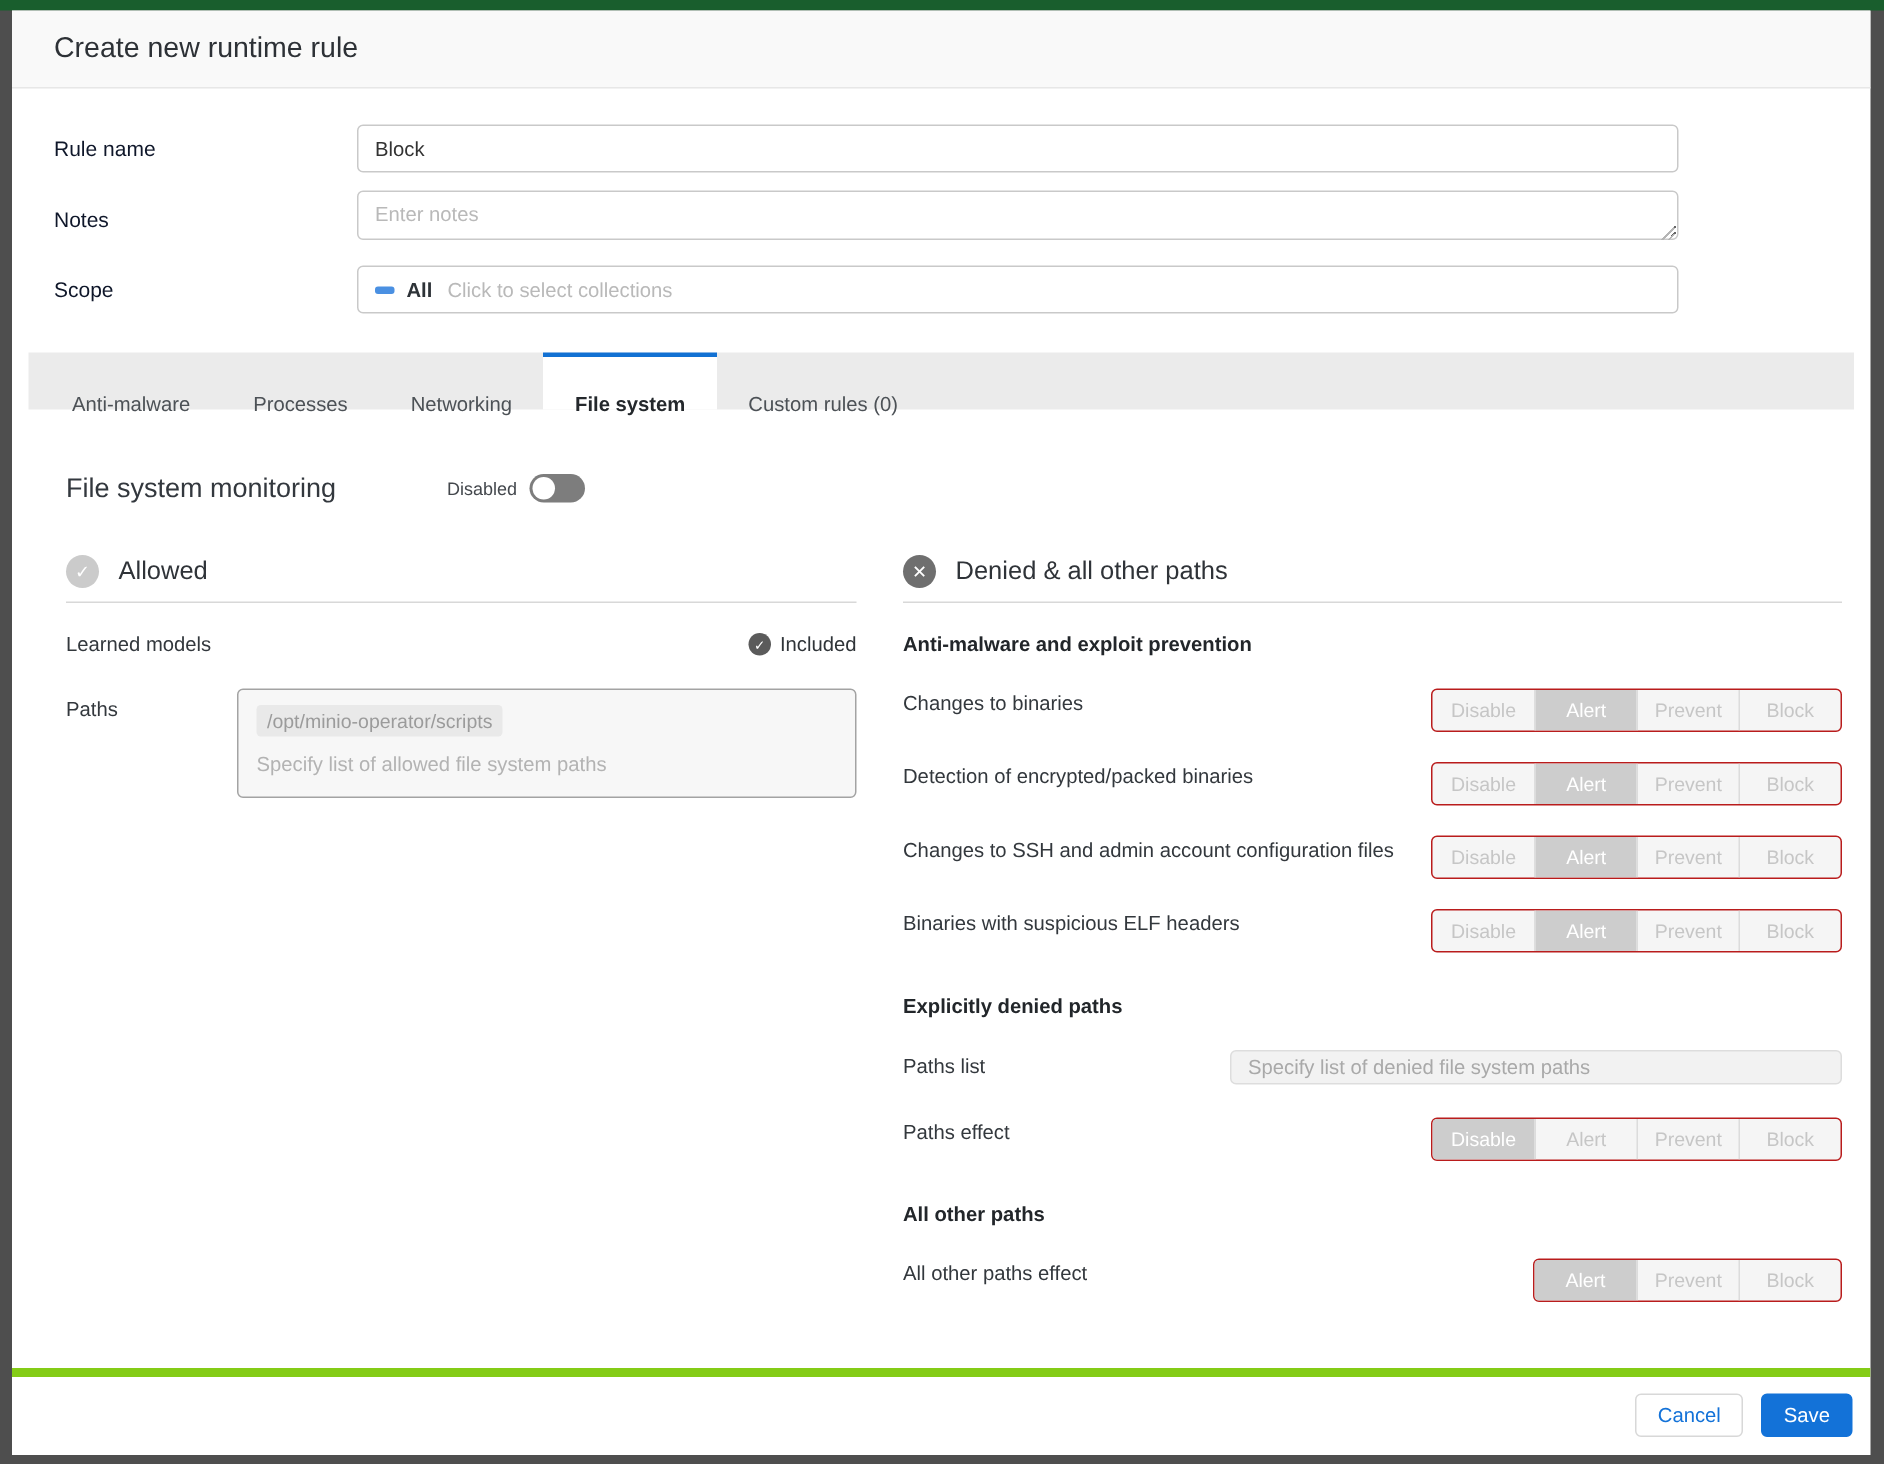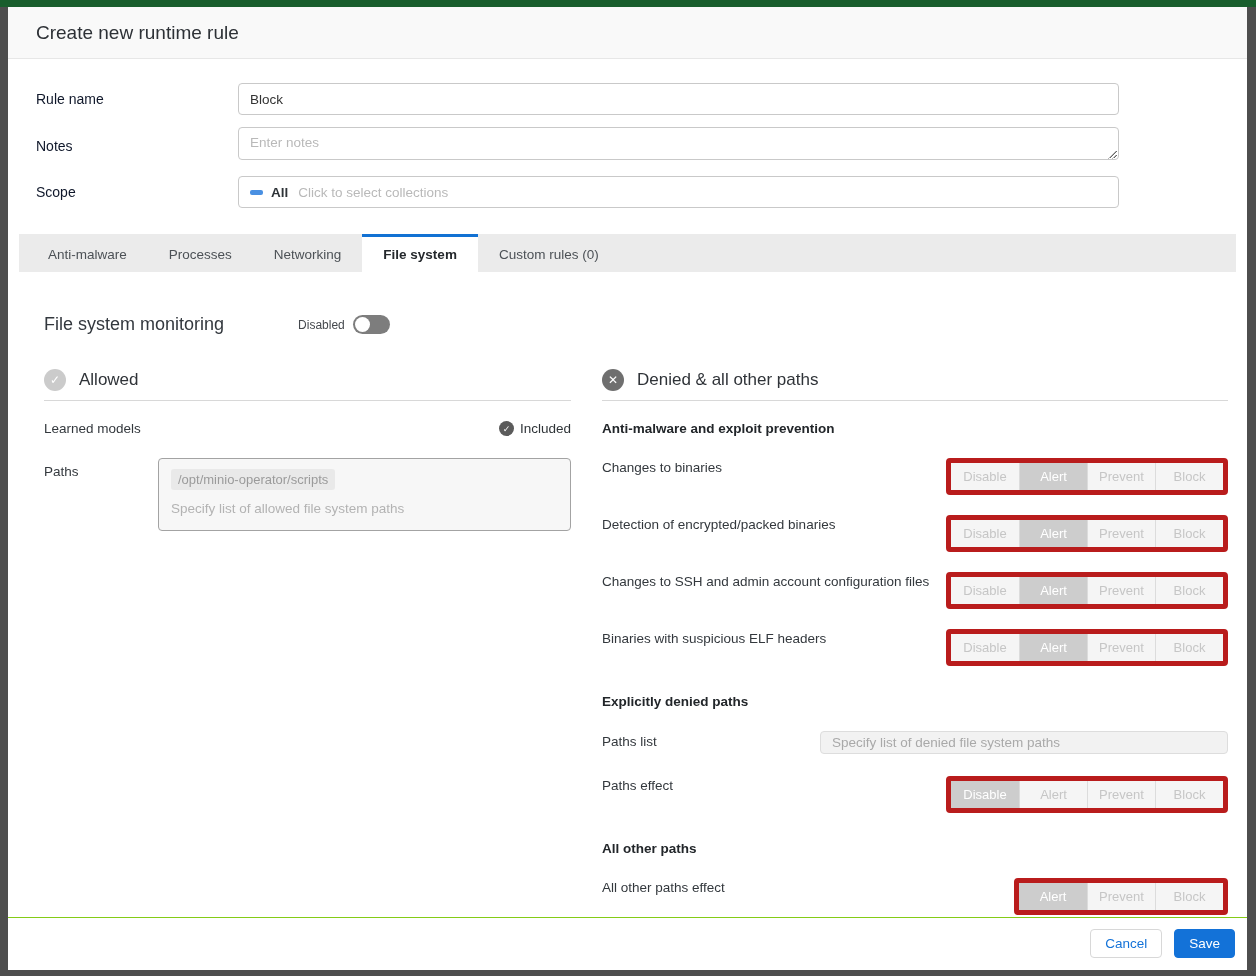--- a/index.html
+++ b/index.html
@@ -39,21 +39,21 @@
   .scope-box {
     width:881px; height:32px; border:1px solid #c9c9c9; border-radius:4px;
     display:flex; align-items:center; padding:0 11px; cursor:pointer; background:#fff;
   }
   .scope-swatch { width:13px; height:5px; border-radius:2px; background:#4a90e2; margin-right:8px; flex:0 0 auto; }
   .scope-chip-label { font-size:13.5px; color:#2e3338; font-weight:bold; margin-right:10px; }
   .scope-placeholder { font-size:13.5px; color:#b9b9b9; }
   
   .tabs { background:#ebebeb; margin:8px 11px 0 11px; display:flex; height:38px; padding-left:8px; flex:0 0 auto; }
   .tab {
-    padding:0 21px; line-height:38px; font-size:13.5px; color:#4c5156; cursor:pointer;
+    padding:14px 21px; line-height:38px; font-size:13.5px; color:#4c5156; cursor:pointer;
     border-top:3px solid transparent; line-height:35px;
   }
   .tab.active { background:#ffffff; border-top:3px solid #1271d3; color:#24282c; font-weight:bold; }
   
   .main { flex:1 1 auto; padding:0 28px; overflow:hidden; }
   .monitoring-row { display:flex; align-items:center; margin:42px 0 34px 8px; }
   .monitoring-title { font-size:18px; color:#33383e; margin-right:26px; }
   .toggle-label { font-size:12px; color:#44484d; margin-right:8px;margin-left:48px; }
   .toggle {
     width:37px; height:19px; border-radius:10px; background:#7d7d7d; position:relative; cursor:pointer;
@@ -92,39 +92,39 @@
     display:inline-block; background:#e9e9e9; color:#9b9b9b; font-size:13px;
     padding:3px 7px; border-radius:3px;
   }
   .paths-placeholder { margin-top:11px; font-size:13.5px; color:#b3b3b3; }
   
   .sec-heading { font-size:13.5px; font-weight:bold; color:#22262a; margin-bottom:22px; }
   .erow { display:flex; align-items:flex-start; margin-bottom:20px; }
   .erow.mb-lg { margin-bottom:28px; }
   .elabel { font-size:13.5px; color:#33383d; max-width:345px; line-height:1.55; }
   .egroup {
-    margin-left:auto; display:flex; border:5px solid #b91c1c; border-radius:4px;
+    margin-left:auto; display:flex; border:1px solid #b91c1c; border-radius:4px;
     overflow:hidden; background:#f5f5f5; flex:0 0 auto;
   }
   .ebtn {
     width:68px; height:27px; line-height:27px; text-align:center; font-size:13px;
     color:#c6c6c6; border-left:1px solid #dcdcdc; cursor:pointer; user-select:none;
   }
   .ebtn:first-child { border-left:none; }
   .ebtn.sel { background:#cdcdcd; color:#ffffff; }
   .plist-row { display:flex; align-items:center; margin-bottom:22px; }
   .plist-input {
     margin-left:auto; width:408px; height:23px; background:#f2f2f2;
     border:1px solid #dddddd; border-radius:4px; padding:0 11px; font-size:13.5px; color:#555;
     font-family:"Liberation Sans", sans-serif; outline:none;
   }
   .plist-input::placeholder { color:#a9a9a9; }
   
   .modal-footer {
-    flex:0 0 auto; border-top:1px solid #84cc16; padding:11px 12px 12px 12px;
+    flex:0 0 auto; border-top:6px solid #84cc16; padding:11px 12px 12px 12px;
     display:flex; justify-content:flex-end; align-items:center; gap:12px;
   }
   .btn { height:29px; border-radius:4px; font-size:13.5px; cursor:pointer;
          font-family:"Liberation Sans", sans-serif; display:inline-flex; align-items:center; }
   .btn-cancel { background:#ffffff; border:1px solid #d8d8d8; color:#1372d8; padding:0 14px; }
   .btn-save   { background:#1372d8; border:1px solid #1372d8; color:#ffffff; padding:0 14px; }
   
   .notes-wrap { position:relative; display:inline-block; }
   .resize-grip {
     position:absolute; right:3px; bottom:5px; width:10px; height:10px; pointer-events:none;

